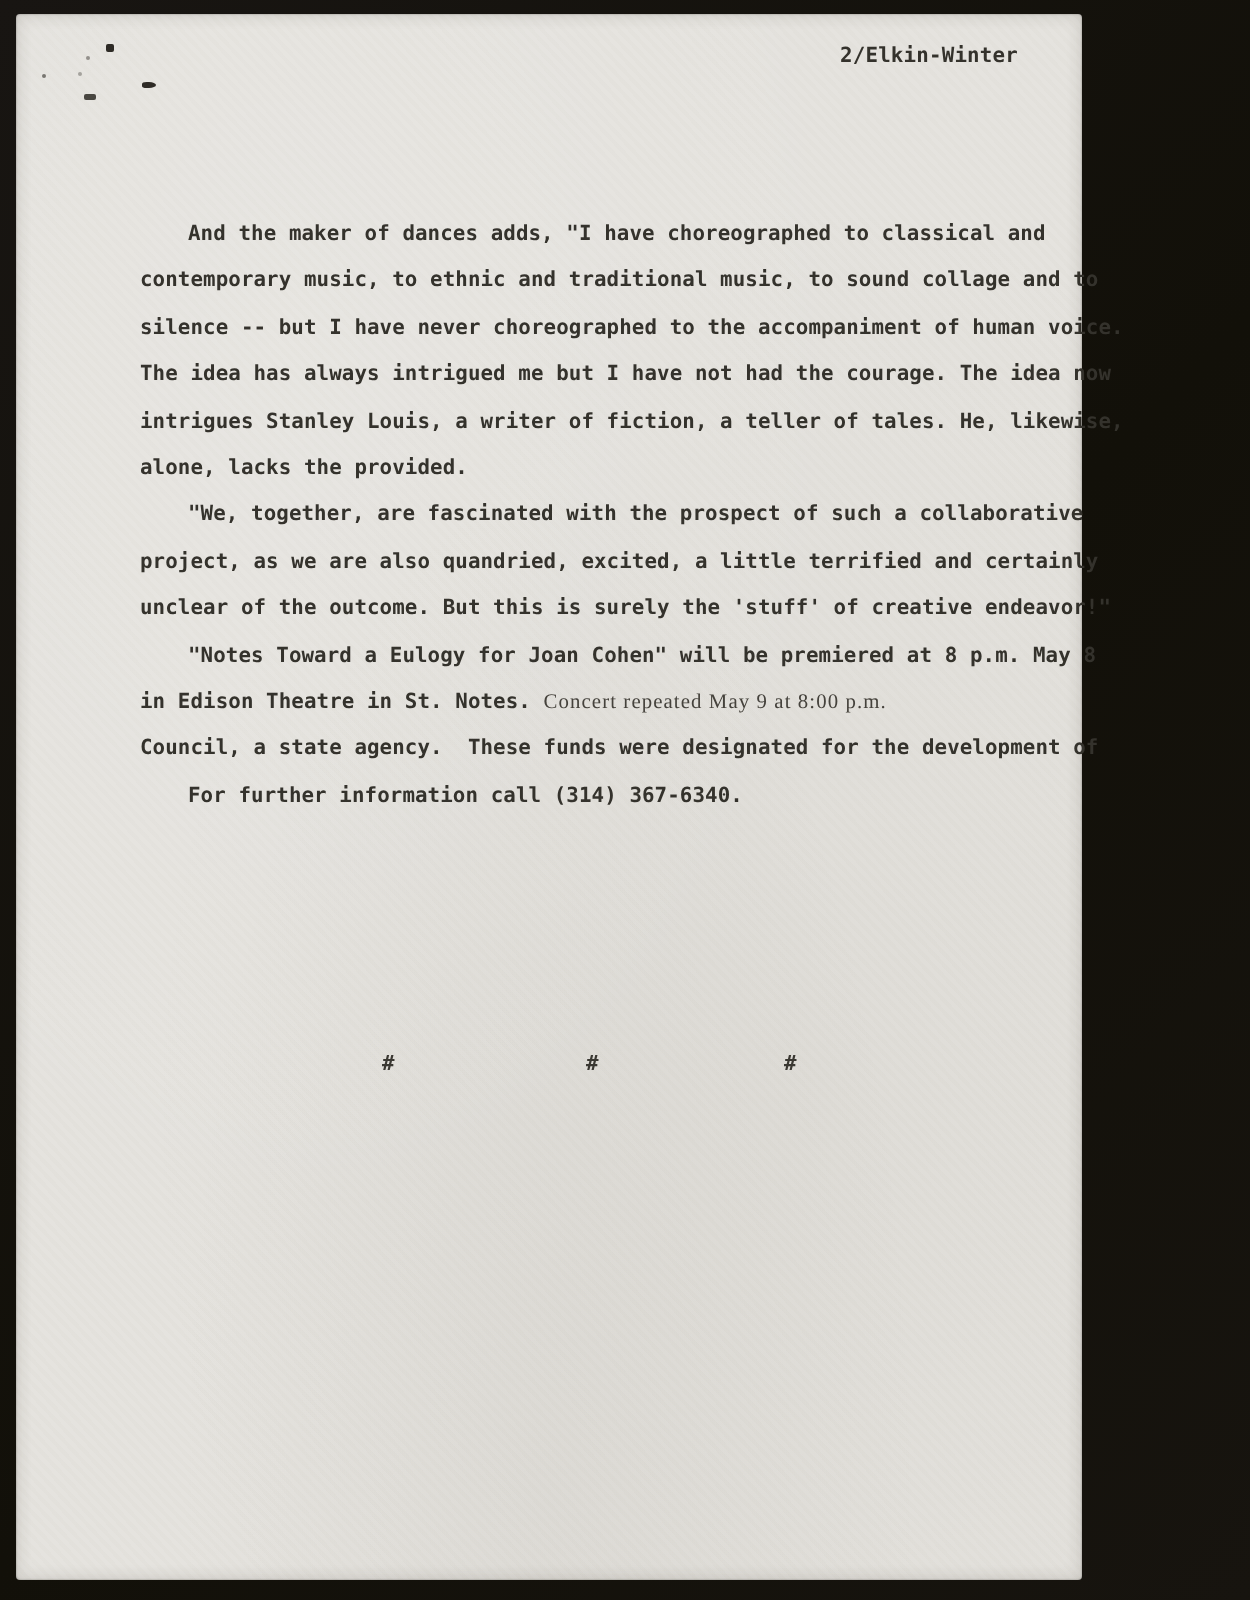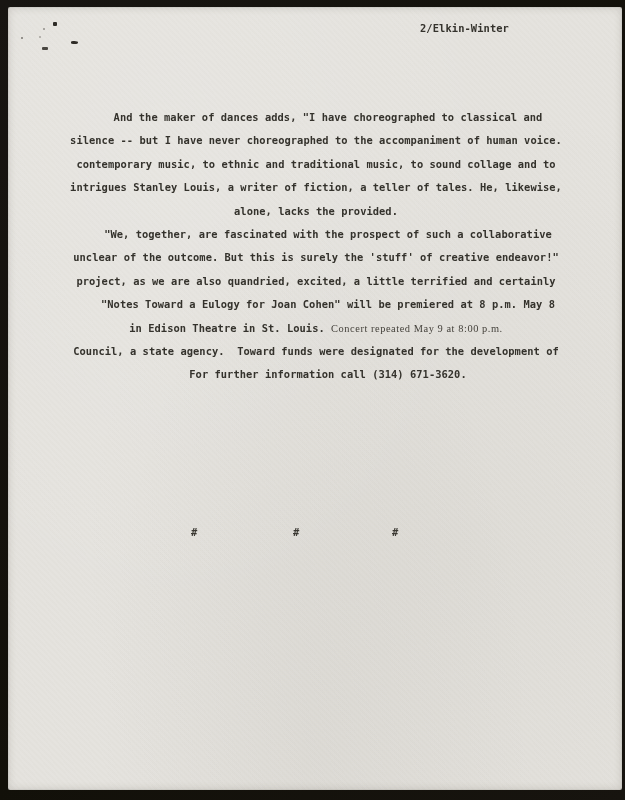--- a/index.html
+++ b/index.html
@@ -13,21 +13,21 @@
   }
   .scan-bg {
     position: absolute;
     inset: 0;
     background: linear-gradient(135deg, #181512 0%, #121009 55%, #17140f 100%);
   }
   .paper {
     position: absolute;
     left: 8px;
     top: 7px;
-    width: 614px;
+    width: 533px;
     height: 783px;
     background-color: #e5e3de;
     background-image:
       radial-gradient(ellipse at 25% 20%, rgba(255,255,255,0.10), transparent 55%),
       radial-gradient(ellipse at 75% 70%, rgba(120,115,100,0.06), transparent 60%),
       radial-gradient(ellipse at 50% 95%, rgba(110,105,95,0.05), transparent 50%),
       repeating-linear-gradient(47deg, rgba(90,85,75,0.016) 0 2px, rgba(255,255,255,0.015) 2px 4px);
     border-radius: 2px;
     box-shadow: inset 0 0 8px rgba(60,55,45,0.18), inset 0 0 1px rgba(0,0,0,0.4);
   }
@@ -39,21 +39,20 @@
     font-weight: bold;
     color: #34322c;
     letter-spacing: 0.1px;
     white-space: pre;
   }
   .doc-body {
     position: absolute;
     left: 62px;
     top: 99px;
     width: 492px;
-    text-align: center;
   }
   .tline {
     white-space: pre;
     height: 23.4px;
     line-height: 23.4px;
     font-size: 10.4px;
     font-weight: bold;
     color: #34322c;
     letter-spacing: 0.05px;
   }
@@ -99,31 +98,32 @@
   <span class="speck s2"></span>
   <span class="speck s3"></span>
   <span class="speck s4"></span>
   <span class="speck s5"></span>
   <span class="speck s6"></span>
 
   <div class="page-header">2/Elkin-Winter</div>
 
   <div class="doc-body">
       <div class="tline indent"><span class="seg-normal">And the maker of dances adds, "I have choreographed to classical and</span></div>
+      <div class="tline"><span class="seg-normal">contemporary music, to ethnic and traditional music, to sound collage and to</span></div>
       <div class="tline"><span class="seg-normal">silence -- but I have never choreographed to the accompaniment of human voice.</span></div>
-      <div class="tline"><span class="seg-normal">contemporary music, to ethnic and traditional music, to sound collage and to</span></div>
+      <div class="tline"><span class="seg-normal">The idea has always intrigued me but I have not had the courage. The idea now</span></div>
       <div class="tline"><span class="seg-normal">intrigues Stanley Louis, a writer of fiction, a teller of tales. He, likewise,</span></div>
       <div class="tline"><span class="seg-normal">alone, lacks the provided.</span></div>
       <div class="tline indent"><span class="seg-normal">"We, together, are fascinated with the prospect of such a collaborative</span></div>
+      <div class="tline"><span class="seg-normal">project, as we are also quandried, excited, a little terrified and certainly</span></div>
       <div class="tline"><span class="seg-normal">unclear of the outcome. But this is surely the 'stuff' of creative endeavor!"</span></div>
-      <div class="tline"><span class="seg-normal">project, as we are also quandried, excited, a little terrified and certainly</span></div>
       <div class="tline indent"><span class="seg-normal">"Notes Toward a Eulogy for Joan Cohen" will be premiered at 8 p.m. May 8</span></div>
-      <div class="tline"><span class="seg-normal">in Edison Theatre in St. Louis. </span><span class="seg-insert">Concert repeated May 9 at 8:00 p.m.</span></div>
-      <div class="tline"><span class="seg-normal">Council, a state agency.  Toward funds were designated for the development of</span></div>
-      <div class="tline indent"><span class="seg-normal">For further information call (314) 671-3620.</span></div>
+      <div class="tline"><span class="seg-normal">in Edison Theatre in St. Notes. </span><span class="seg-insert">Concert repeated May 9 at 8:00 p.m.</span></div>
+      <div class="tline"><span class="seg-normal">Council, a state agency.  These funds were designated for the development of</span></div>
+      <div class="tline indent"><span class="seg-normal">For further information call (314) 367-6340.</span></div>
     </div>
 
   <div class="end-marks">
     <span class="end-mark m0">#</span>
     <span class="end-mark m1">#</span>
     <span class="end-mark m2">#</span>
   </div>
 
 </div>
 

